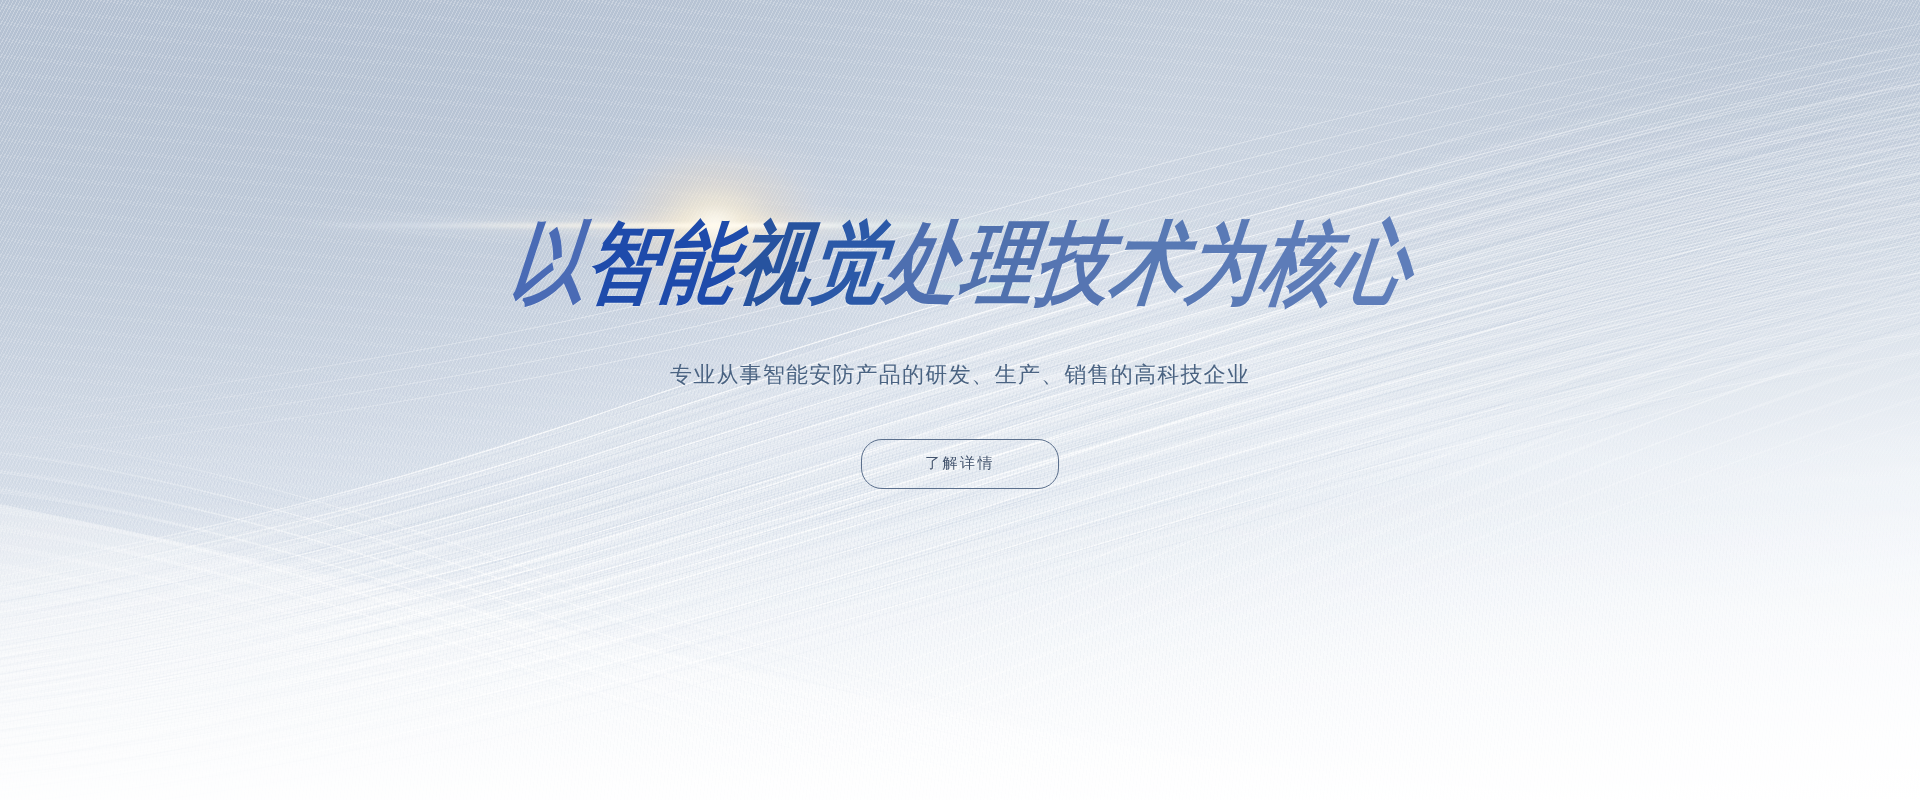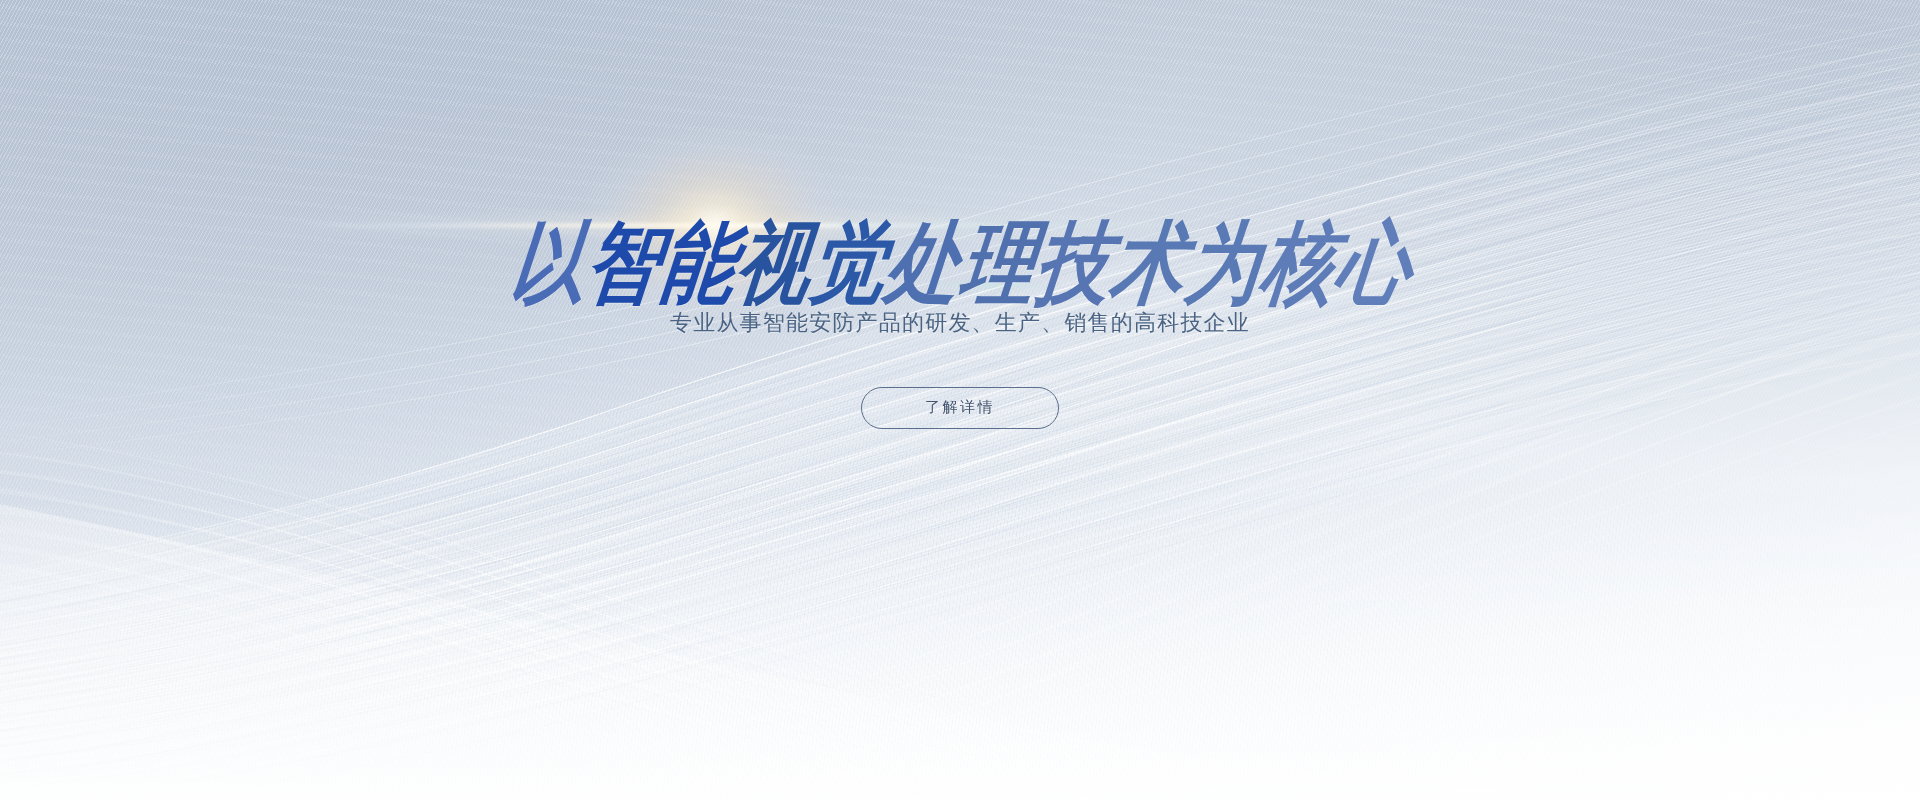--- a/index.html
+++ b/index.html
@@ -132,33 +132,34 @@
     text-shadow:0 1px 0 rgba(255,255,255,.30);
   }
   #hero-headline .ch {
     display:inline-block;
     transform:scaleY(1.18) scaleX(.97);
     transform-origin:center bottom;
   }
 
   
   #hero-subtitle {
+    margin-top:52px;
     font-size:22px;
     line-height:1.4;
     letter-spacing:1.2px;
     color:#4a6382;
     font-weight:400;
     white-space:nowrap;
     text-shadow:0 1px 1px rgba(255,255,255,.45);
   }
 
   
   #hero-cta {
     margin-top:48px;
-    width:198px; height:42px;
+    width:198px; height:50px;
     display:flex; align-items:center; justify-content:center;
     border:1px solid #5b6f8c;
     border-radius:21px;
     background:transparent;
     color:#42536d;
     font-size:15px;
     letter-spacing:2.5px;
     font-family:"Liberation Sans", sans-serif;
     cursor:pointer;
     text-shadow:0 1px 1px rgba(255,255,255,.4);

